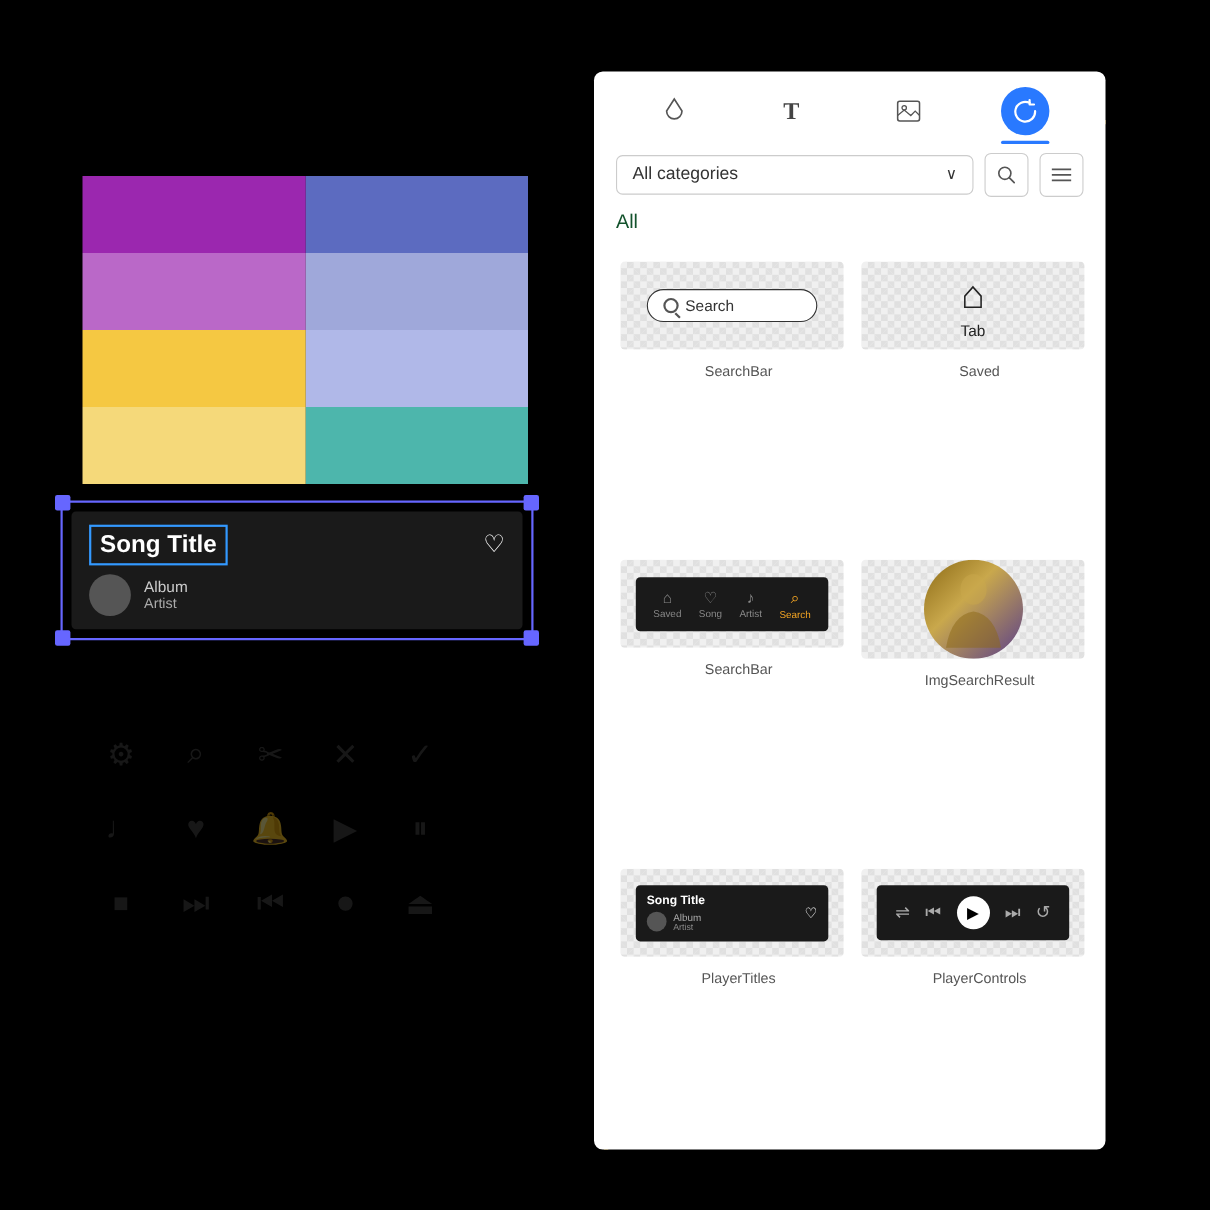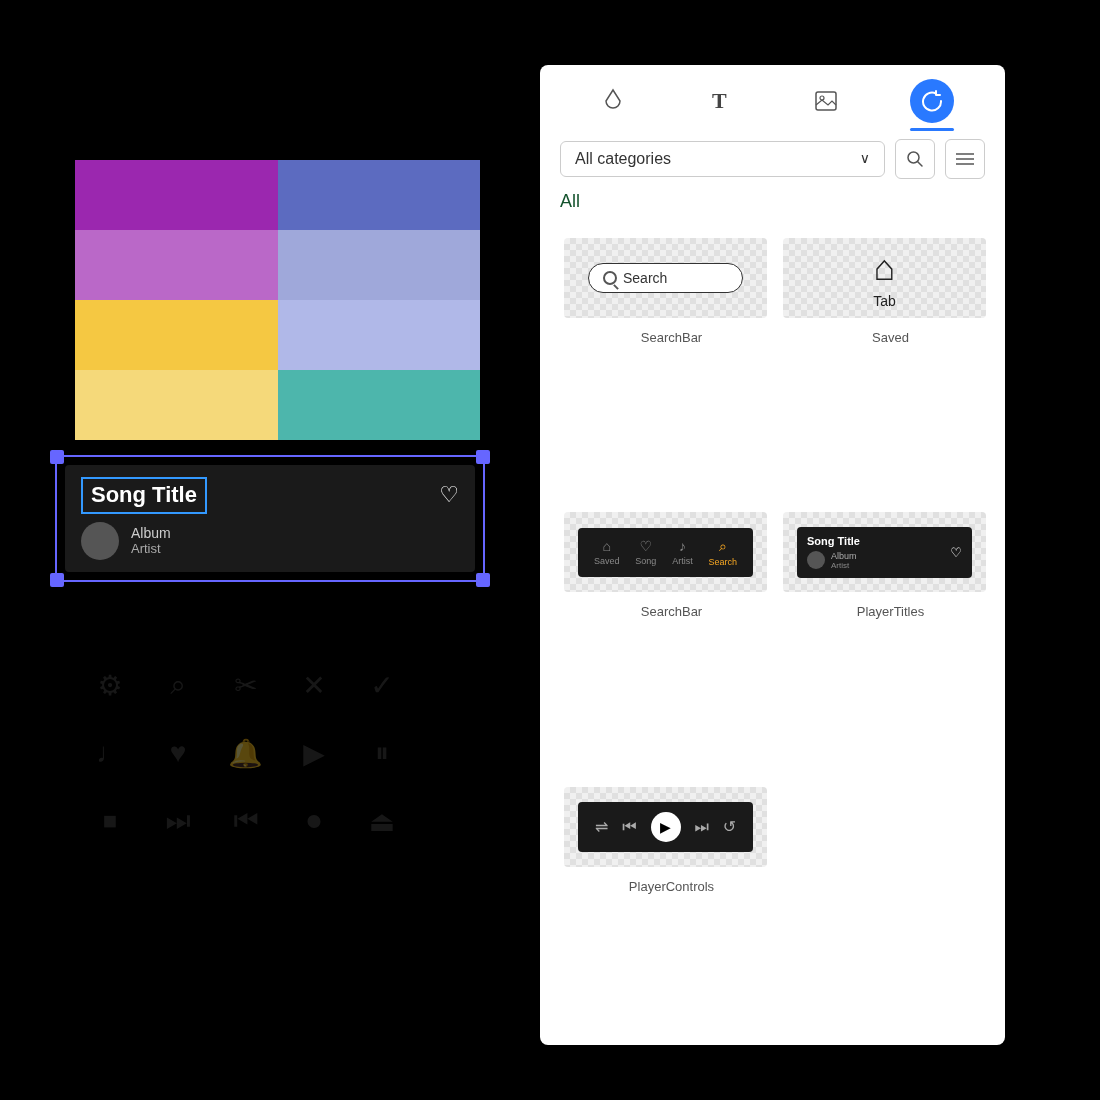--- a/index.html
+++ b/index.html
@@ -519,20 +519,32 @@
           </div>
           <div class="bnav-item active">
             <span class="bnav-icon">⌕</span>
             <span>Search</span>
           </div>
         </div>
       </div>
       <span class="comp-label">SearchBar</span>
     </div>
 
+    <div class="comp-cell">
+      <div class="comp-preview">
+        <div class="preview-img-result">
+
+          <svg width="60" height="80" viewBox="0 0 60 80" fill="none" opacity="0.5">
+            <ellipse cx="30" cy="22" rx="12" ry="14" fill="#c9a84c"></ellipse>
+            <path d="M5 75 Q10 45 30 42 Q50 45 55 75Z" fill="#8B6914"></path>
+          </svg>
+        </div>
+      </div>
+      <span class="comp-label">ImgSearchResult</span>
+    </div>
 
     <div class="comp-cell">
       <div class="comp-preview">
         <div class="preview-player-titles">
           <div class="pt-left">
             <span class="pt-title">Song Title</span>
             <div class="pt-sub-row">
               <div class="pt-circle"></div>
               <div class="pt-meta">
                 <span class="pt-album">Album</span>

